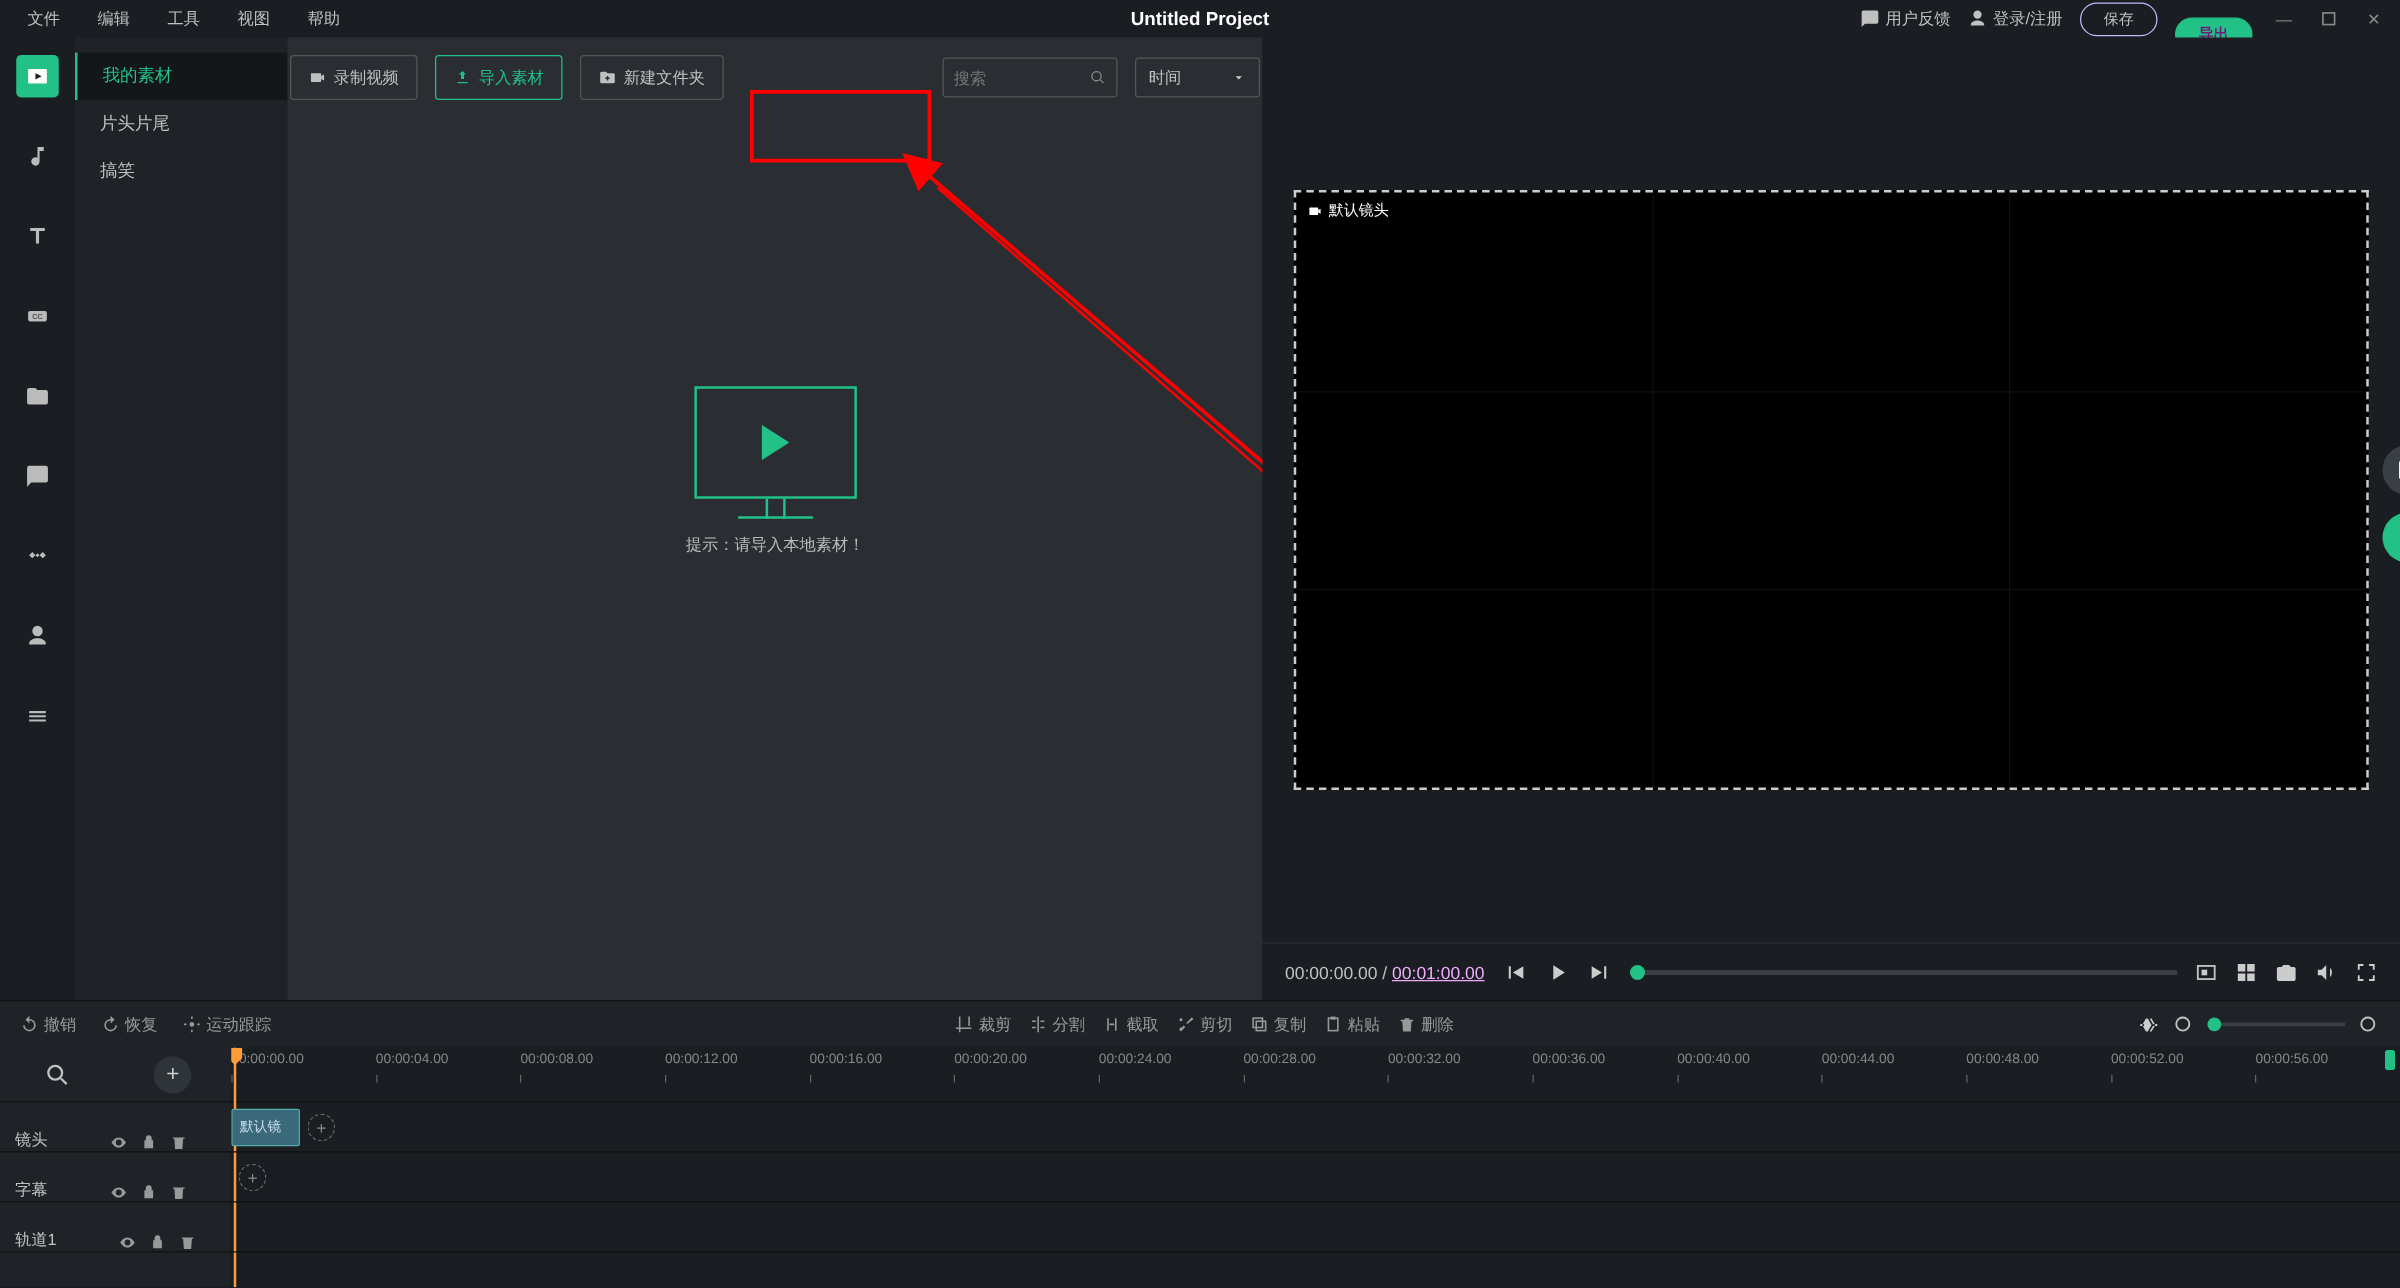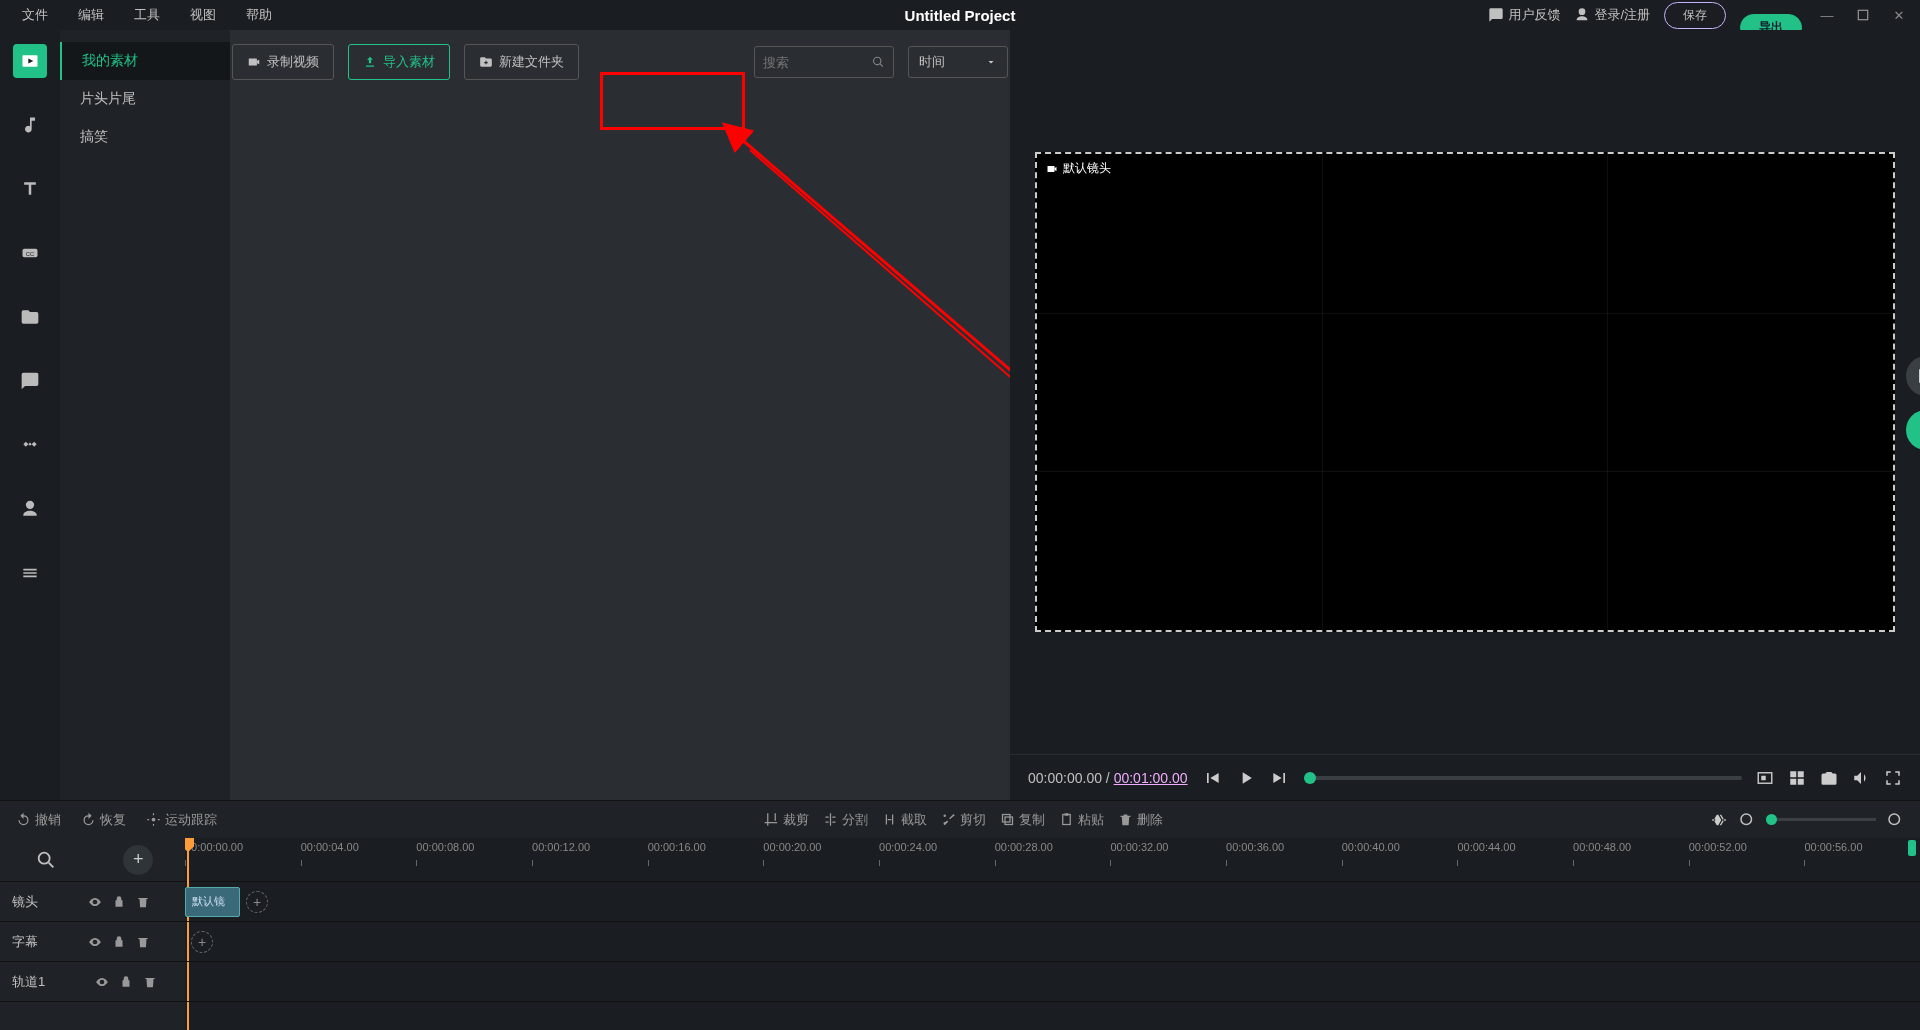--- a/index.html
+++ b/index.html
@@ -5,21 +5,21 @@
 * { margin: 0; padding: 0; box-sizing: border-box; font-family: "Microsoft YaHei", sans-serif; }
 body { background: #1a1d21; color: #c0c0c0; width: 1920px; height: 1030px; overflow: hidden; font-size: 13px; }
 
 
 .menu-bar { height: 30px; background: #1a1d21; display: flex; align-items: center; padding: 0 10px; }
 .menu-bar .menu-left { display: flex; gap: 6px; }
 .menu-bar .menu-item { padding: 4px 12px; cursor: pointer; font-size: 13px; }
 .menu-bar .project-title { position: absolute; left: 50%; transform: translateX(-50%); font-weight: bold; color: #fff; font-size: 15px; }
 .menu-bar .menu-right { margin-left: auto; display: flex; align-items: center; gap: 14px; }
 .menu-bar .pill-btn { padding: 4px 18px; border-radius: 14px; border: 1px solid #c4b5fd; font-size: 12px; cursor: pointer; }
-.menu-bar .pill-btn.green { background: #21c187; border-color: #21c187; color: #0f172a; font-weight: bold; margin-top: 24px; }
+.menu-bar .pill-btn.green { background: #21c187; border-color: #21c187; color: #701a75; font-weight: bold; margin-top: 24px; }
 .menu-bar .win-btn { width: 22px; height: 22px; display: flex; align-items: center; justify-content: center; cursor: pointer; color: #888; }
 .menu-bar .icn { width: 16px; height: 16px; fill: currentColor; }
 .menu-bar .link { display: flex; align-items: center; gap: 4px; font-size: 13px; cursor: pointer; }
 
 
 .main { display: flex; height: 770px; }
 
 .rail { width: 60px; background: #1a1d21; display: flex; flex-direction: column; align-items: center; padding-top: 14px; gap: 30px; }
 .rail .rail-item { width: 34px; height: 34px; display: flex; align-items: center; justify-content: center; cursor: pointer; color: #bbb; border-radius: 4px; }
 .rail .rail-item.active { background: #21c187; color: #fff; }
@@ -80,21 +80,21 @@
 .tl-toolbar .zoom-group { display: flex; align-items: center; gap: 10px; }
 .tl-toolbar .zoom-slider { width: 110px; height: 3px; background: #3a3f44; position: relative; }
 .tl-toolbar .zoom-slider:before { content: ""; position: absolute; left: 0; top: -4px; width: 11px; height: 11px; background: #21c187; border-radius: 50%; }
 
 
 .timeline { height: 192px; background: #1a1d21; display: flex; }
 .tl-left { width: 185px; background: #1f2327; }
 .tl-left .tl-head-row { height: 44px; display: flex; align-items: center; justify-content: space-around; border-bottom: 1px solid #111; }
 .tl-left .tl-head-row .zoom-icn { width: 28px; height: 28px; display: flex; align-items: center; justify-content: center; }
 .tl-left .tl-head-row .plus-btn { width: 30px; height: 30px; border-radius: 15px; background: #2f3439; display: flex; align-items: center; justify-content: center; font-size: 18px; cursor: pointer; color:#ccc; }
-.tl-left .tl-track-head { height: 40px; display: flex; align-items: center; padding: 0 12px; gap: 10px; border-bottom: 1px solid #111; font-size: 13px; }
+.tl-left .tl-track-head { height: 40px; display: flex; align-items: flex-end; padding: 0 12px; gap: 10px; border-bottom: 1px solid #111; font-size: 13px; }
 .tl-left .tl-track-head svg { width: 14px; height: 14px; fill: #999; }
 .tl-left .spacer { width: 30px; }
 
 .tl-right { flex: 1; overflow: hidden; position: relative; }
 .ruler { height: 44px; border-bottom: 1px solid #111; position: relative; display:flex; }
 .ruler .tick { flex:1; position: relative; font-size: 11px; color: #888; padding-top:3px; }
 .ruler .tick:before{ content:""; position:absolute; left:0; top:22px; width:1px; height:6px; background:#666;}
 .tl-track { height: 40px; border-bottom: 1px solid #111; display: flex; align-items: center; position: relative; }
 .tl-clip { height: 30px; background: #3a6a7a; border: 1px solid #5aa; border-radius: 2px; padding: 0 6px; display: flex; align-items: center; font-size: 11px; color: #cde; }
 .tl-add { width: 22px; height: 22px; border: 1px dashed #666; border-radius: 11px; display: flex; align-items: center; justify-content: center; margin-left: 6px; cursor: pointer; font-size: 14px; color:#888; }
@@ -237,20 +237,26 @@
     <svg class="red-arrow" style="left:380px; top:90px; width:620px; height:440px;">
       <defs>
           <marker id="ah" markerWidth="10" markerHeight="10" refX="2" refY="5" orient="auto">
             <path d="M0,0 L10,5 L0,10 z" fill="#ff0000"></path>
           </marker>
         </defs>
       <line x1="610" y1="430" x2="130" y2="18" stroke="#ff0000" stroke-width="3" marker-end="url(#ah)"></line>
       <line x1="610" y1="440" x2="140" y2="30" stroke="#ff0000" stroke-width="2"></line>
     </svg>
 
+    <div class="empty-state">
+      <div class="monitor">
+          <div class="play-tri"></div>
+        </div>
+      <div class="hint">提示：请导入本地素材！</div>
+    </div>
   </div>
 
   <div class="preview-panel">
     <div class="preview-area">
       <div class="preview-canvas">
         <div class="cam-label">
           <svg width="14" height="12" viewBox="0 0 24 24" fill="#fff">
               <rect x="3" y="6" width="14" height="12" rx="1"></rect>
               <path d="M17 10l4-2v8l-4-2z"></path>
             </svg>

